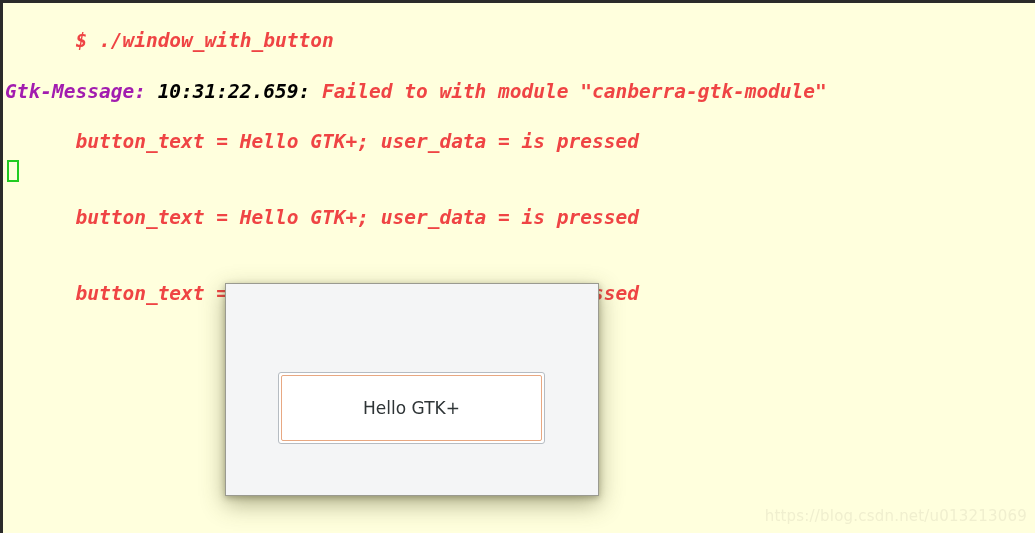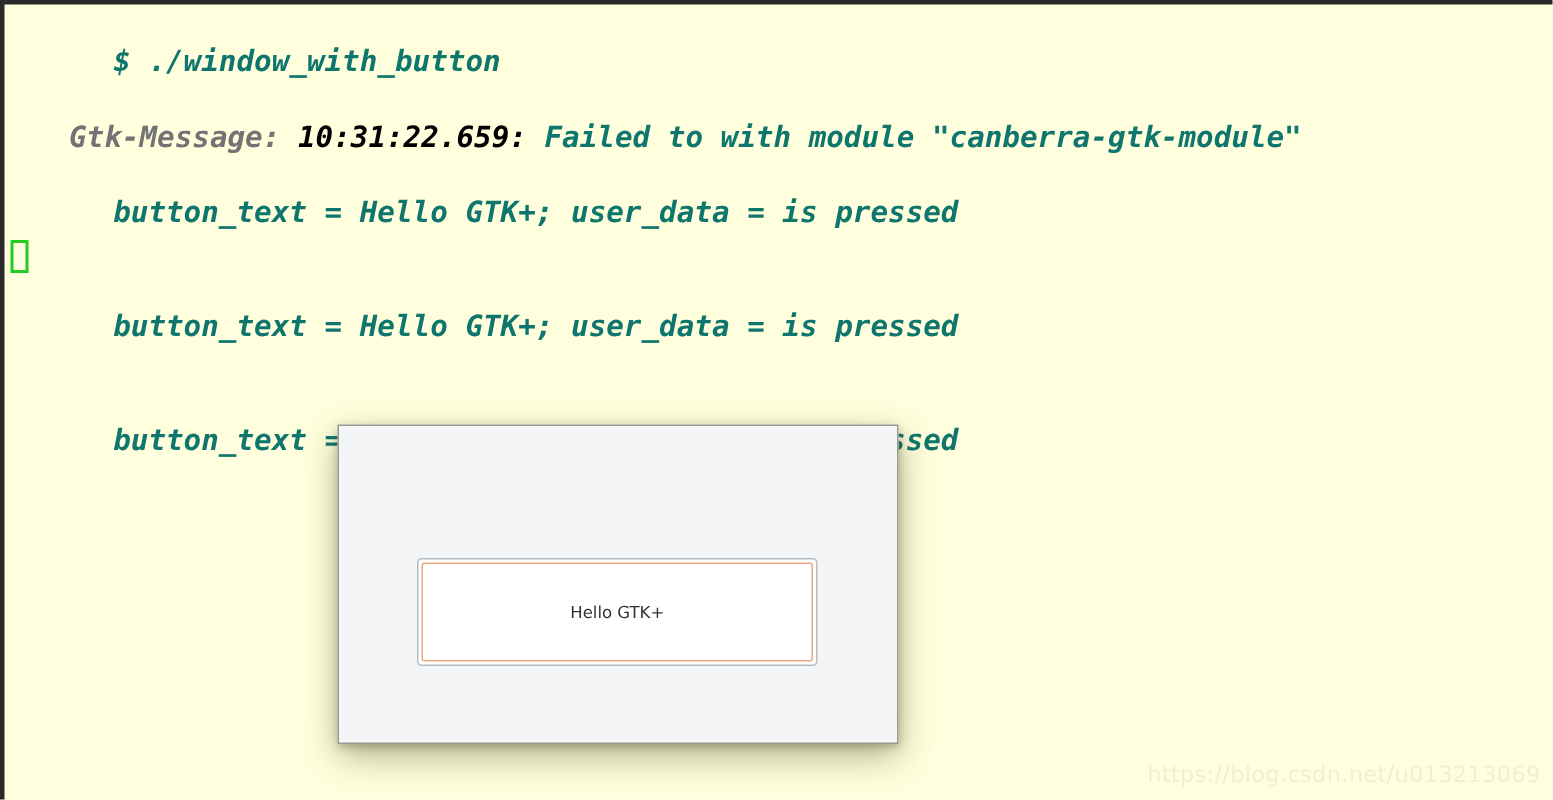--- a/index.html
+++ b/index.html
@@ -37,22 +37,22 @@
     font-family: "DejaVu Sans Mono", "Liberation Mono", monospace;
     font-size: 19.5px;
     line-height: 25.3px;
     font-weight: bold;
     font-style: italic;
     color: #22dd22;
     white-space: pre;
     letter-spacing: 0px;
     padding-left: 2px;
   }
-  .seg-green   { color: #0f766e; }
-  .seg-olive   { color: #737373; margin-left: 41px; }
+  .seg-green   { color: #ef4444; }
+  .seg-olive   { color: #a21caf; }
   .seg-blue    { color: #000000; }
 
   .cursor-block {
     position: absolute;
     left: 4px;
     top: 157px;
     width: 12px;
     height: 22px;
     border: 2px solid #22cc22;
     box-sizing: border-box;
@@ -171,21 +171,21 @@
     border: 1px solid #e8a882;
     border-radius: 2px;
     box-sizing: border-box;
     display: flex;
     align-items: center;
     justify-content: center;
     background: #ffffff;
   }
   #gtk-button-label {
     font-family: "DejaVu Sans", sans-serif;
-    font-size: 11px;
+    font-size: 17px;
     color: #2e3436;
   }
 </style>
 </head>
 <body>
 
 <div id="terminal">
 
   <div id="terminal-output">
 

